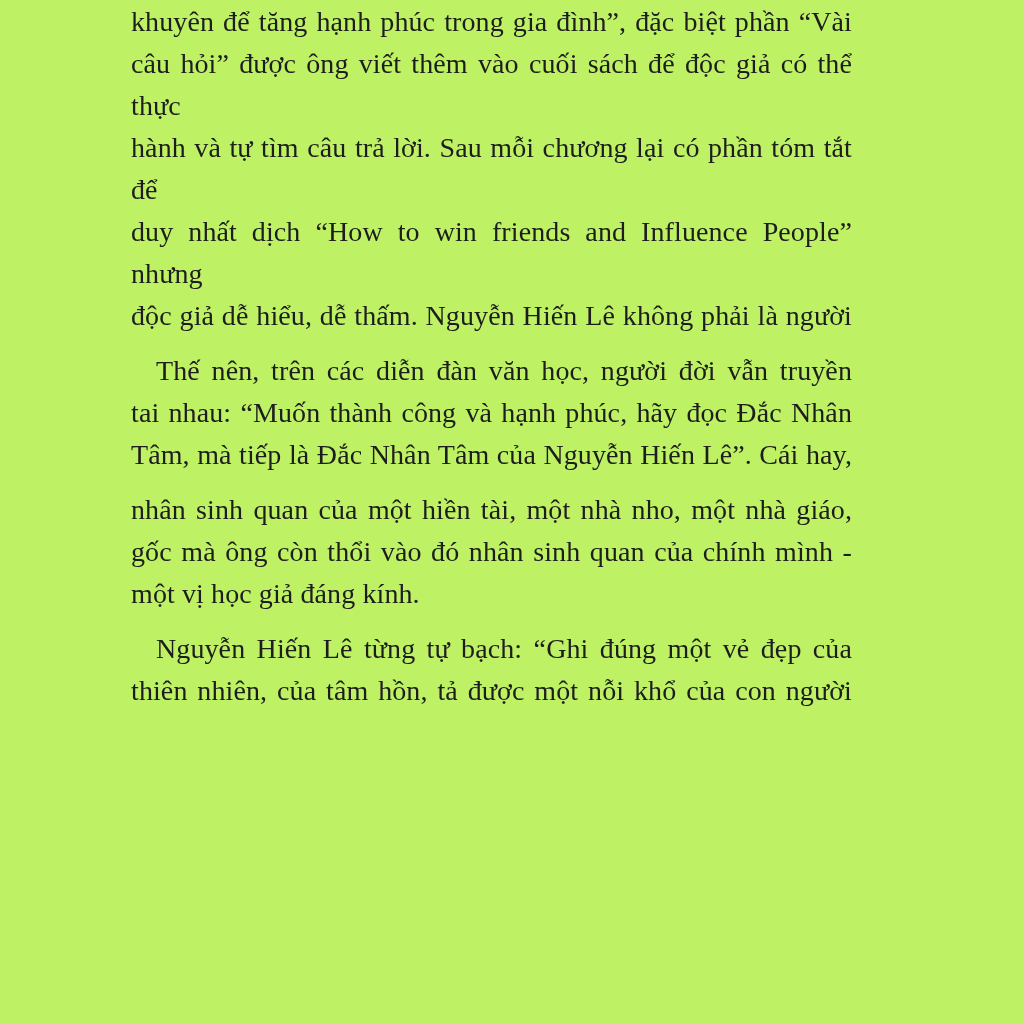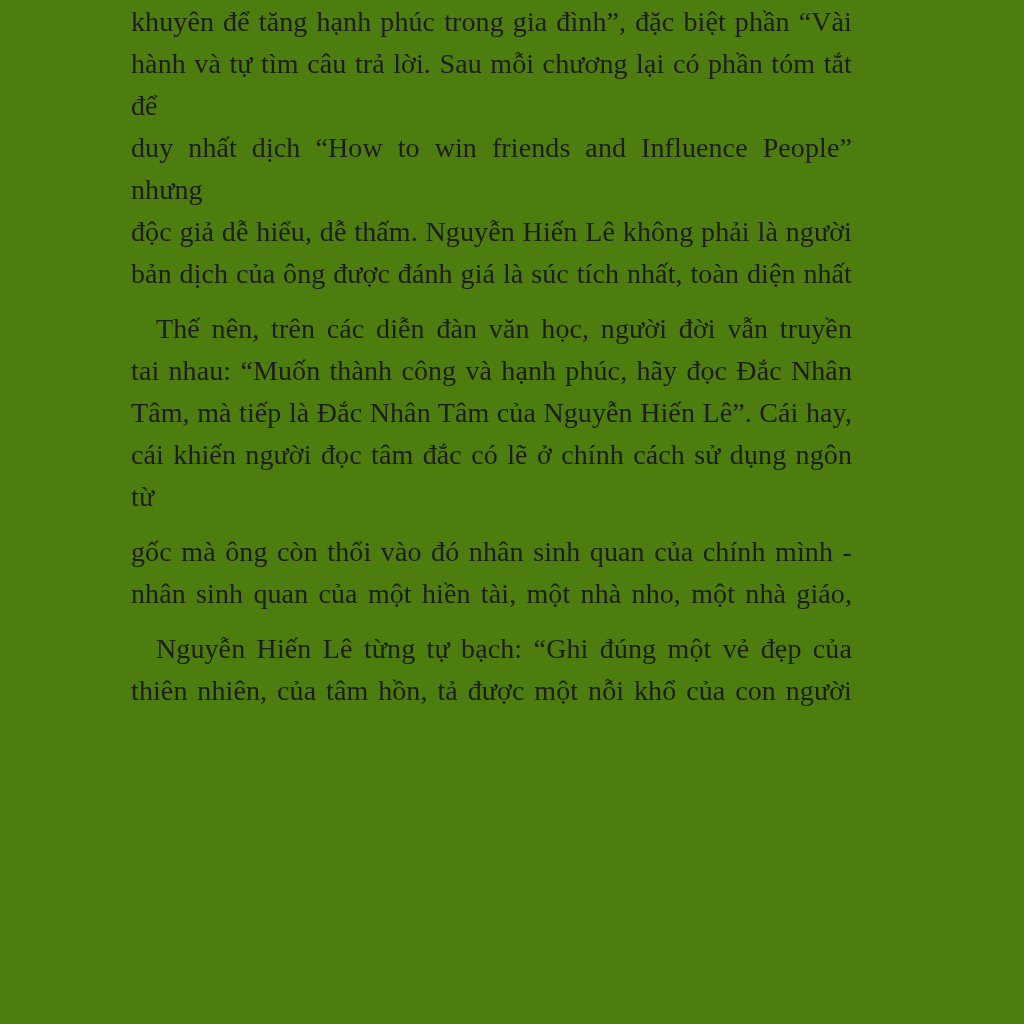--- a/index.html
+++ b/index.html
@@ -43,37 +43,37 @@
   .line.last-line {
     text-align-last: left;
   }
   .line.indented {
     text-indent: 25px;
   }
 </style>
 </head>
 <body>
 
-<main class="page" style="background: #4d7c0f;">
+<main class="page" style="background: #bef264;">
   <div class="text-block" id="text-block" style="color: rgb(29, 29, 29);">
       <div class="paragraph">
         <div class="line">khuyên để tăng hạnh phúc trong gia đình”, đặc biệt phần “Vài</div>
+        <div class="line">câu hỏi” được ông viết thêm vào cuối sách để độc giả có thể thực</div>
         <div class="line">hành và tự tìm câu trả lời. Sau mỗi chương lại có phần tóm tắt để</div>
         <div class="line">duy nhất dịch “How to win friends and Influence People” nhưng</div>
         <div class="line">độc giả dễ hiểu, dễ thấm. Nguyễn Hiến Lê không phải là người</div>
-        <div class="line">bản dịch của ông được đánh giá là súc tích nhất, toàn diện nhất</div>
       </div>
       <div class="paragraph">
         <div class="line indented">Thế nên, trên các diễn đàn văn học, người đời vẫn truyền</div>
         <div class="line">tai nhau: “Muốn thành công và hạnh phúc, hãy đọc Đắc Nhân</div>
         <div class="line">Tâm, mà tiếp là Đắc Nhân Tâm của Nguyễn Hiến Lê”. Cái hay,</div>
-        <div class="line">cái khiến người đọc tâm đắc có lẽ ở chính cách sử dụng ngôn từ</div>
       </div>
       <div class="paragraph">
+        <div class="line">nhân sinh quan của một hiền tài, một nhà nho, một nhà giáo,</div>
         <div class="line">gốc mà ông còn thổi vào đó nhân sinh quan của chính mình -</div>
-        <div class="line">nhân sinh quan của một hiền tài, một nhà nho, một nhà giáo,</div>
+        <div class="line last-line">một vị học giả đáng kính.</div>
       </div>
       <div class="paragraph">
         <div class="line indented">Nguyễn Hiến Lê từng tự bạch: “Ghi đúng một vẻ đẹp của</div>
         <div class="line">thiên nhiên, của tâm hồn, tả được một nỗi khổ của con người</div>
       </div>
     </div>
 </main>
 
 </body></html>

